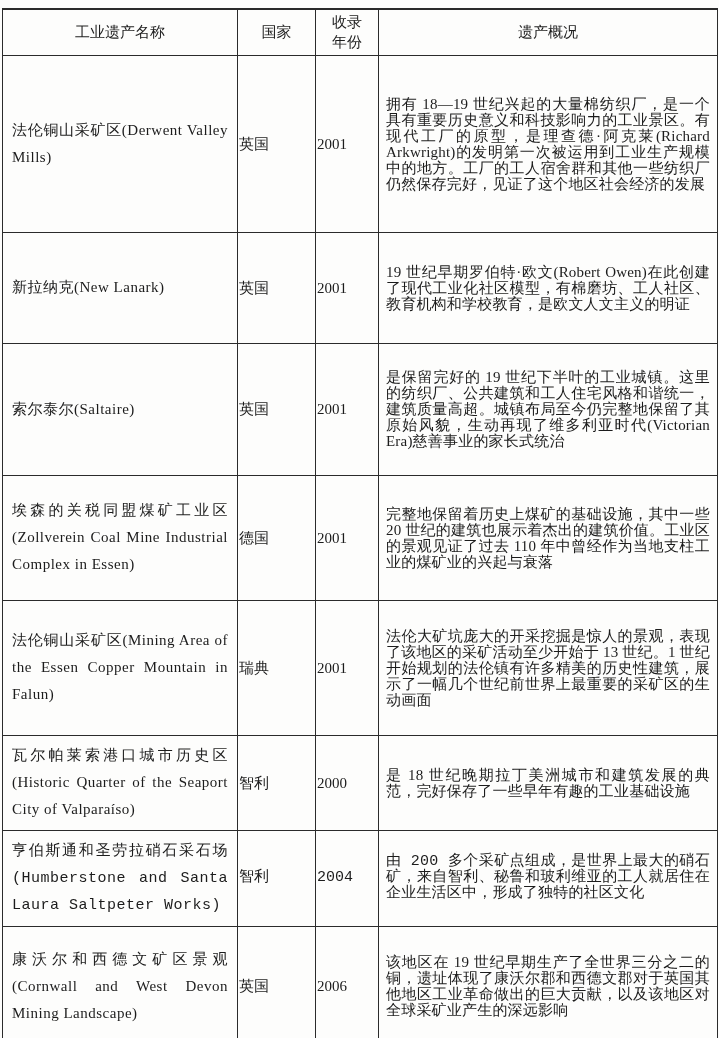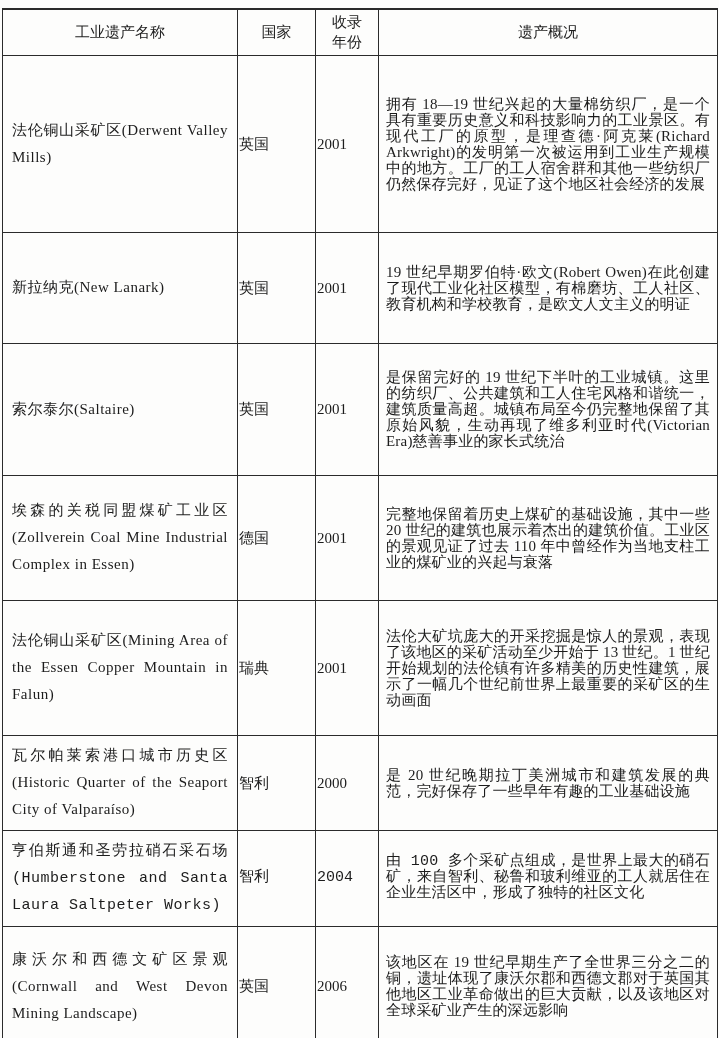--- a/index.html
+++ b/index.html
@@ -114,27 +114,27 @@
       <tr>
         <td class="c-name">法伦铜山采矿区(Mining Area of the Essen Copper Mountain in Falun)</td>
         <td class="c-country">瑞典</td>
         <td class="c-year">2001</td>
         <td class="c-overview">法伦大矿坑庞大的开采挖掘是惊人的景观，表现了该地区的采矿活动至少开始于 13 世纪。1 世纪开始规划的法伦镇有许多精美的历史性建筑，展示了一幅几个世纪前世界上最重要的采矿区的生动画面</td>
       </tr>
       <tr>
         <td class="c-name">瓦尔帕莱索港口城市历史区(Historic Quarter of the Seaport City of Valparaíso)</td>
         <td class="c-country">智利</td>
         <td class="c-year">2000</td>
-        <td class="c-overview">是 20 世纪晚期拉丁美洲城市和建筑发展的典范，完好保存了一些早年有趣的工业基础设施</td>
+        <td class="c-overview">是 18 世纪晚期拉丁美洲城市和建筑发展的典范，完好保存了一些早年有趣的工业基础设施</td>
       </tr>
       <tr>
         <td class="c-name">亨伯斯通和圣劳拉硝石采石场(Humberstone and Santa Laura Saltpeter Works)</td>
         <td class="c-country">智利</td>
         <td class="c-year">2004</td>
-        <td class="c-overview">由 100 多个采矿点组成，是世界上最大的硝石矿，来自智利、秘鲁和玻利维亚的工人就居住在企业生活区中，形成了独特的社区文化</td>
+        <td class="c-overview">由 200 多个采矿点组成，是世界上最大的硝石矿，来自智利、秘鲁和玻利维亚的工人就居住在企业生活区中，形成了独特的社区文化</td>
       </tr>
       <tr>
         <td class="c-name">康沃尔和西德文矿区景观(Cornwall and West Devon Mining Landscape)</td>
         <td class="c-country">英国</td>
         <td class="c-year">2006</td>
         <td class="c-overview">该地区在 19 世纪早期生产了全世界三分之二的铜，遗址体现了康沃尔郡和西德文郡对于英国其他地区工业革命做出的巨大贡献，以及该地区对全球采矿业产生的深远影响</td>
       </tr>
     </tbody>
   </table>
 </div>

